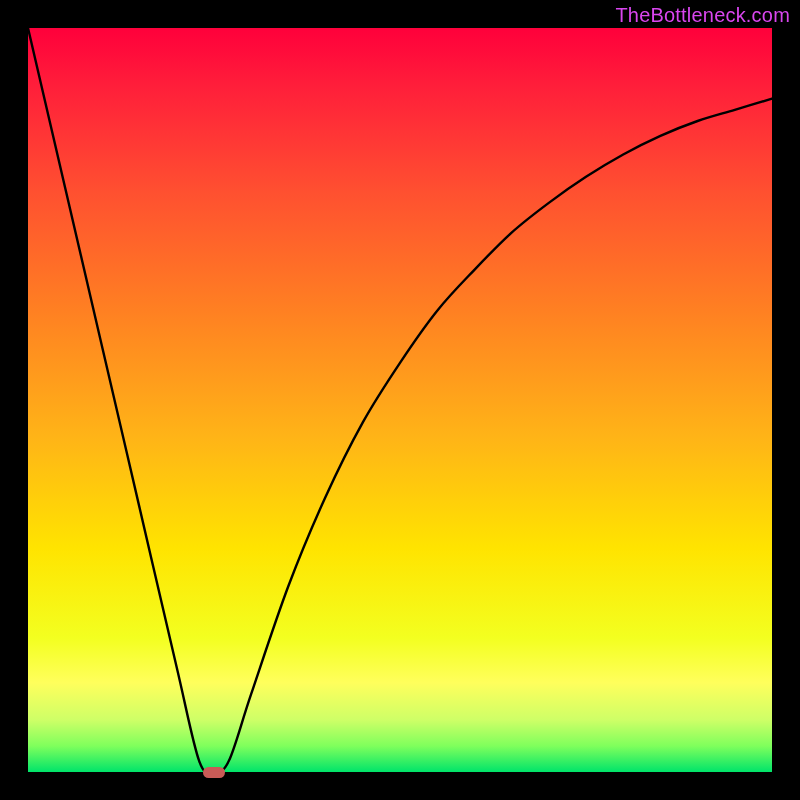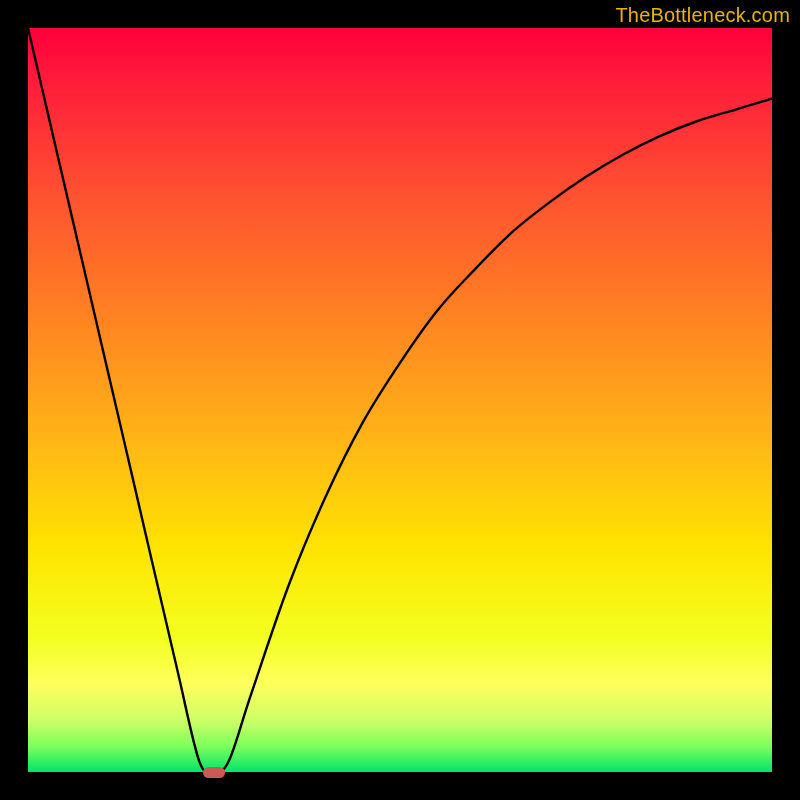--- a/index.html
+++ b/index.html
@@ -44,21 +44,21 @@
     left: 0;
     top: 0;
     width: 744px;
     height: 744px;
     overflow: visible;
   }
   .watermark {
     position: absolute;
     top: 4px;
     right: 10px;
-    color: #eab308;
+    color: #d946ef;
     font-size: 20px;
     font-weight: 500;
     letter-spacing: 0.2px;
     user-select: none;
   }
   .node {
     position: absolute;
     background: #c95b57;
     border-radius: 6px;
   }

